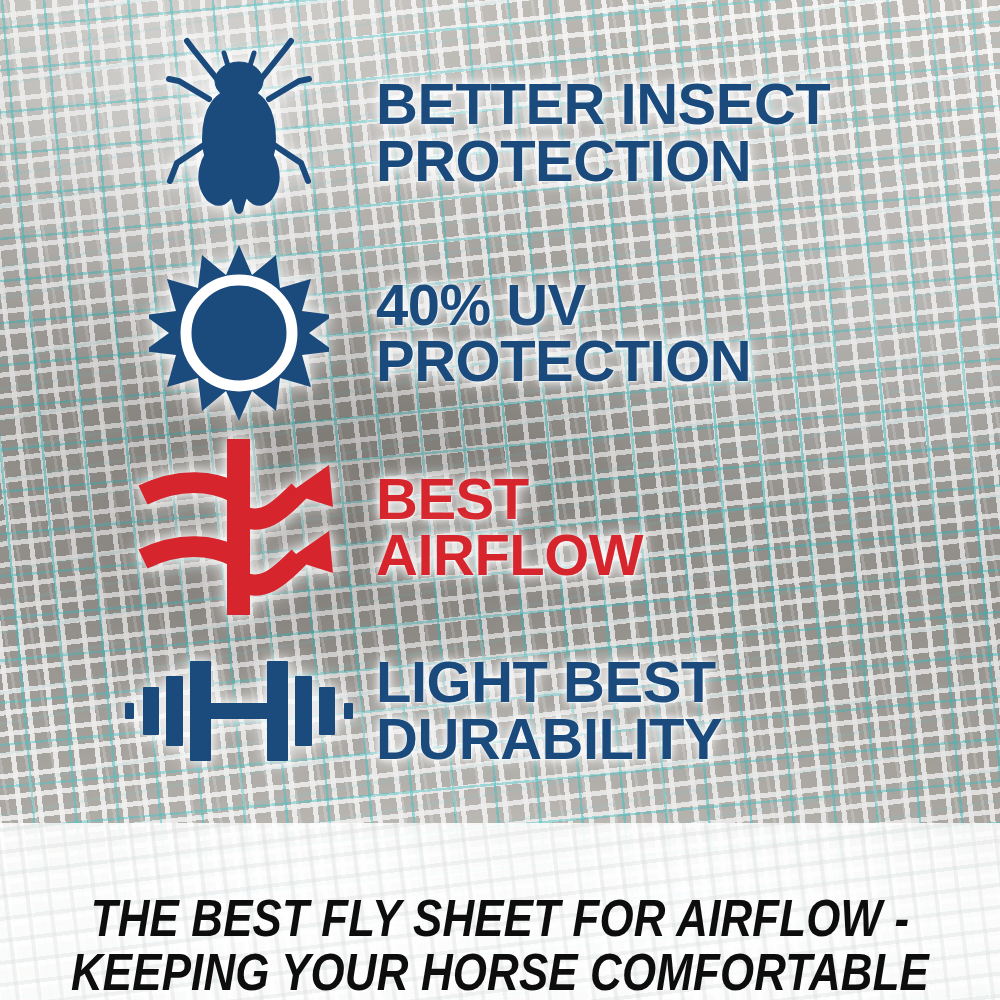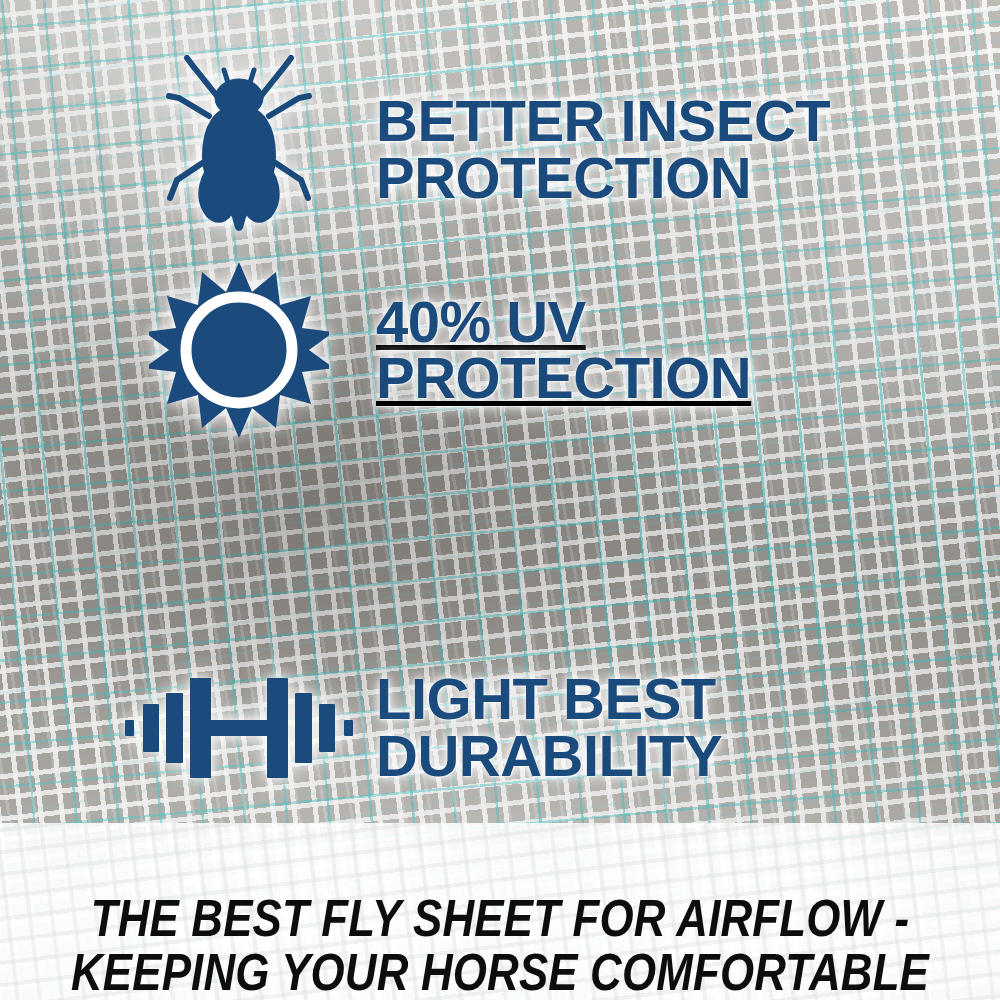--- a/index.html
+++ b/index.html
@@ -93,21 +93,21 @@
     position: absolute;
     inset: 0;
     background:
       radial-gradient(ellipse 55% 38% at 30% 50%, rgba(60,55,50,0.26) 0%, rgba(0,0,0,0) 70%),
       linear-gradient(195deg, rgba(255,255,255,0.22) 0%, rgba(0,0,0,0.10) 45%, rgba(255,255,255,0.16) 100%);
   }
 
   
   .features {
     position: absolute;
-    left: 0; top: 17px;
+    left: 0; top: 0;
     width: 1000px;
     height: 823px;
     z-index: 5;
   }
 
   .feature-row {
     position: absolute;
     display: flex;
     align-items: center;
     left: 108px;
@@ -153,21 +153,21 @@
   }
 
   .icon-svg {
     display: block;
     filter: drop-shadow(0 0 6px rgba(255,255,255,0.95))
             drop-shadow(0 0 12px rgba(255,255,255,0.7));
   }
 
   
   #row-insect     { top: 30px;  height: 205px; }
-  #row-uv         { top: 238px; height: 190px; text-decoration: underline; }
+  #row-uv         { top: 238px; height: 190px; }
   #row-airflow    { top: 432px; height: 190px; }
   #row-durability { top: 628px; height: 165px; }
 
   
   .caption-panel {
     position: absolute;
     left: 0;
     top: 823px;
     width: 1000px;
     height: 177px;
@@ -286,20 +286,43 @@
 
           <circle cx="90" cy="90" r="46" fill="#1b4a7d"></circle>
         </svg>
       </div>
       <div class="label-cell">
         <p class="feature-label">40% UV
 PROTECTION</p>
       </div>
     </div>
 
+    <div class="feature-row" id="row-airflow">
+      <div class="icon-cell">
+        <svg class="icon-svg" width="212" height="180" viewBox="0 0 212 180">
+          <g fill="none" stroke="#d6252c" stroke-width="21" stroke-linecap="butt">
+
+            <path d="M10 58 C 48 40, 80 44, 104 56"></path>
+            <path d="M10 122 C 48 104, 80 108, 104 120"></path>
+
+            <path d="M104 76 C 128 92, 146 74, 166 54"></path>
+            <path d="M104 142 C 128 158, 146 140, 166 120"></path>
+          </g>
+
+          <polygon fill="#d6252c" points="196,28 200,70 156,56"></polygon>
+          <polygon fill="#d6252c" points="196,94 200,136 156,122"></polygon>
+
+          <rect x="94" y="2" width="23" height="176" fill="#d6252c"></rect>
+        </svg>
+      </div>
+      <div class="label-cell">
+        <p class="feature-label accent-red">BEST
+AIRFLOW</p>
+      </div>
+    </div>
 
     <div class="feature-row" id="row-durability">
       <div class="icon-cell">
         <svg class="icon-svg" width="232" height="120" viewBox="0 0 232 120">
           <g fill="#1b4a7d">
 
             <rect x="2" y="52" width="9" height="16" rx="1"></rect>
 
             <rect x="20" y="36" width="16" height="48" rx="1"></rect>
             <rect x="43" y="25" width="17" height="70" rx="1"></rect>

